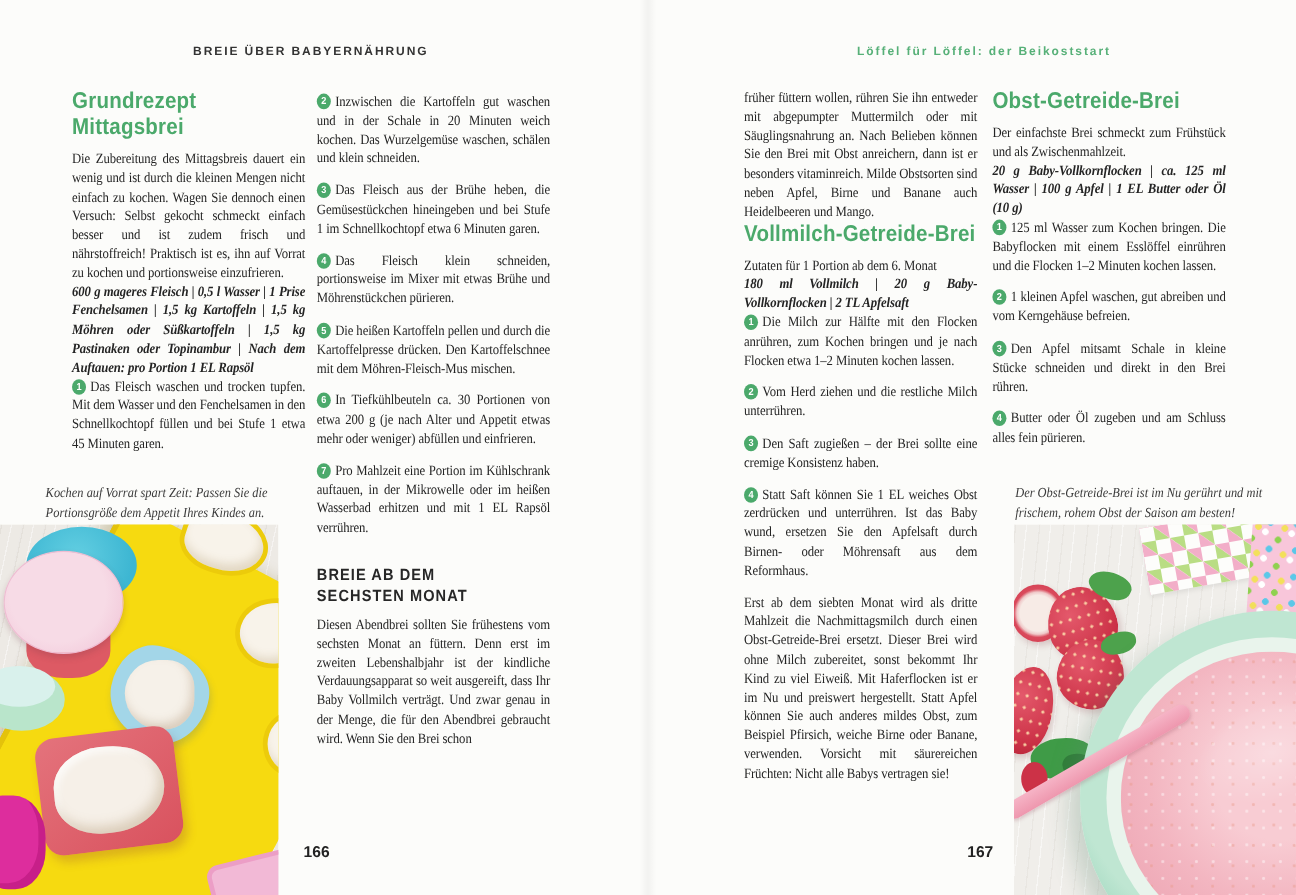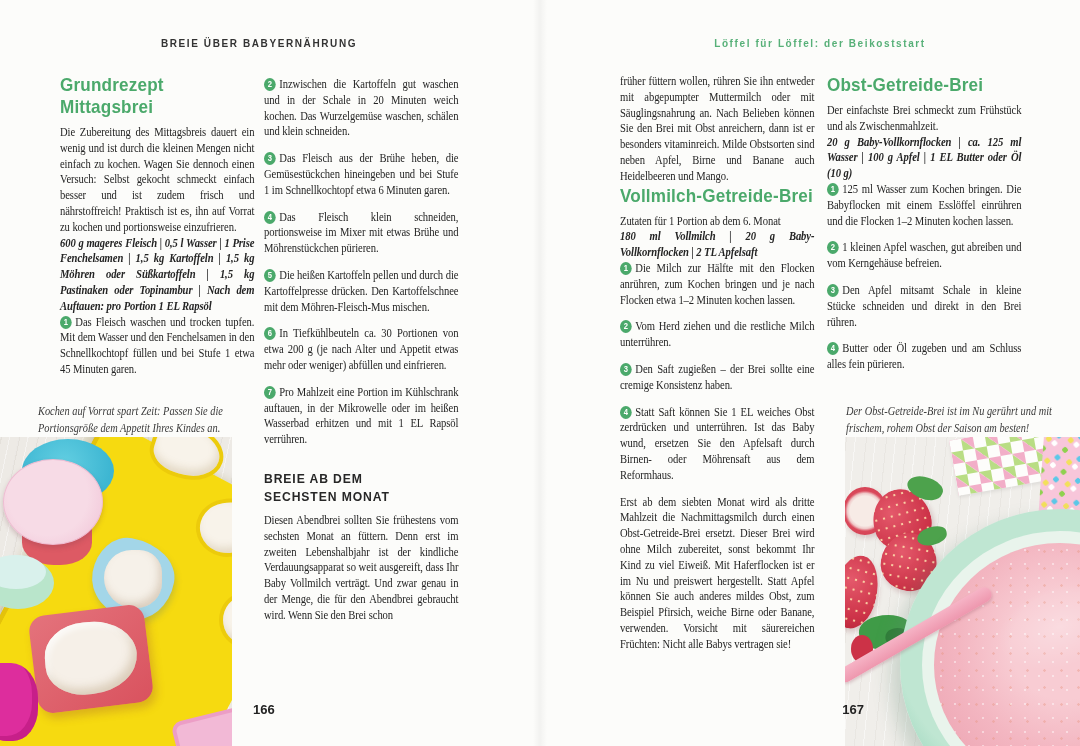--- a/index.html
+++ b/index.html
@@ -66,21 +66,21 @@
   }
   .caption.left{left:38px;}
   .caption.right{left:846px;}
   
   .pagenum{
     position:absolute;top:702px;
     font-family:"Liberation Sans", sans-serif;
     font-size:13px;font-weight:700;color:#222;
   }
   .pagenum.left{left:230px;margin-left:23px;}
-  .pagenum.right{left:836px;width:28px;text-align:right;}
+  .pagenum.right{left:806px;width:28px;}
   
   .photo{position:absolute;top:437px;height:309px;overflow:hidden;}
   .photo-left{left:0;width:232px;}
   .photo-right{left:845px;width:235px;}
   .photo *{position:absolute;}
   .wood{
     inset:0;background-color:#edeae5;
     background-image:
       repeating-linear-gradient(102deg, rgba(150,140,125,0.10) 0 2px, rgba(0,0,0,0) 2px 18px),
       repeating-linear-gradient(102deg, rgba(255,255,255,0.45) 0 1px, rgba(0,0,0,0) 1px 9px);

